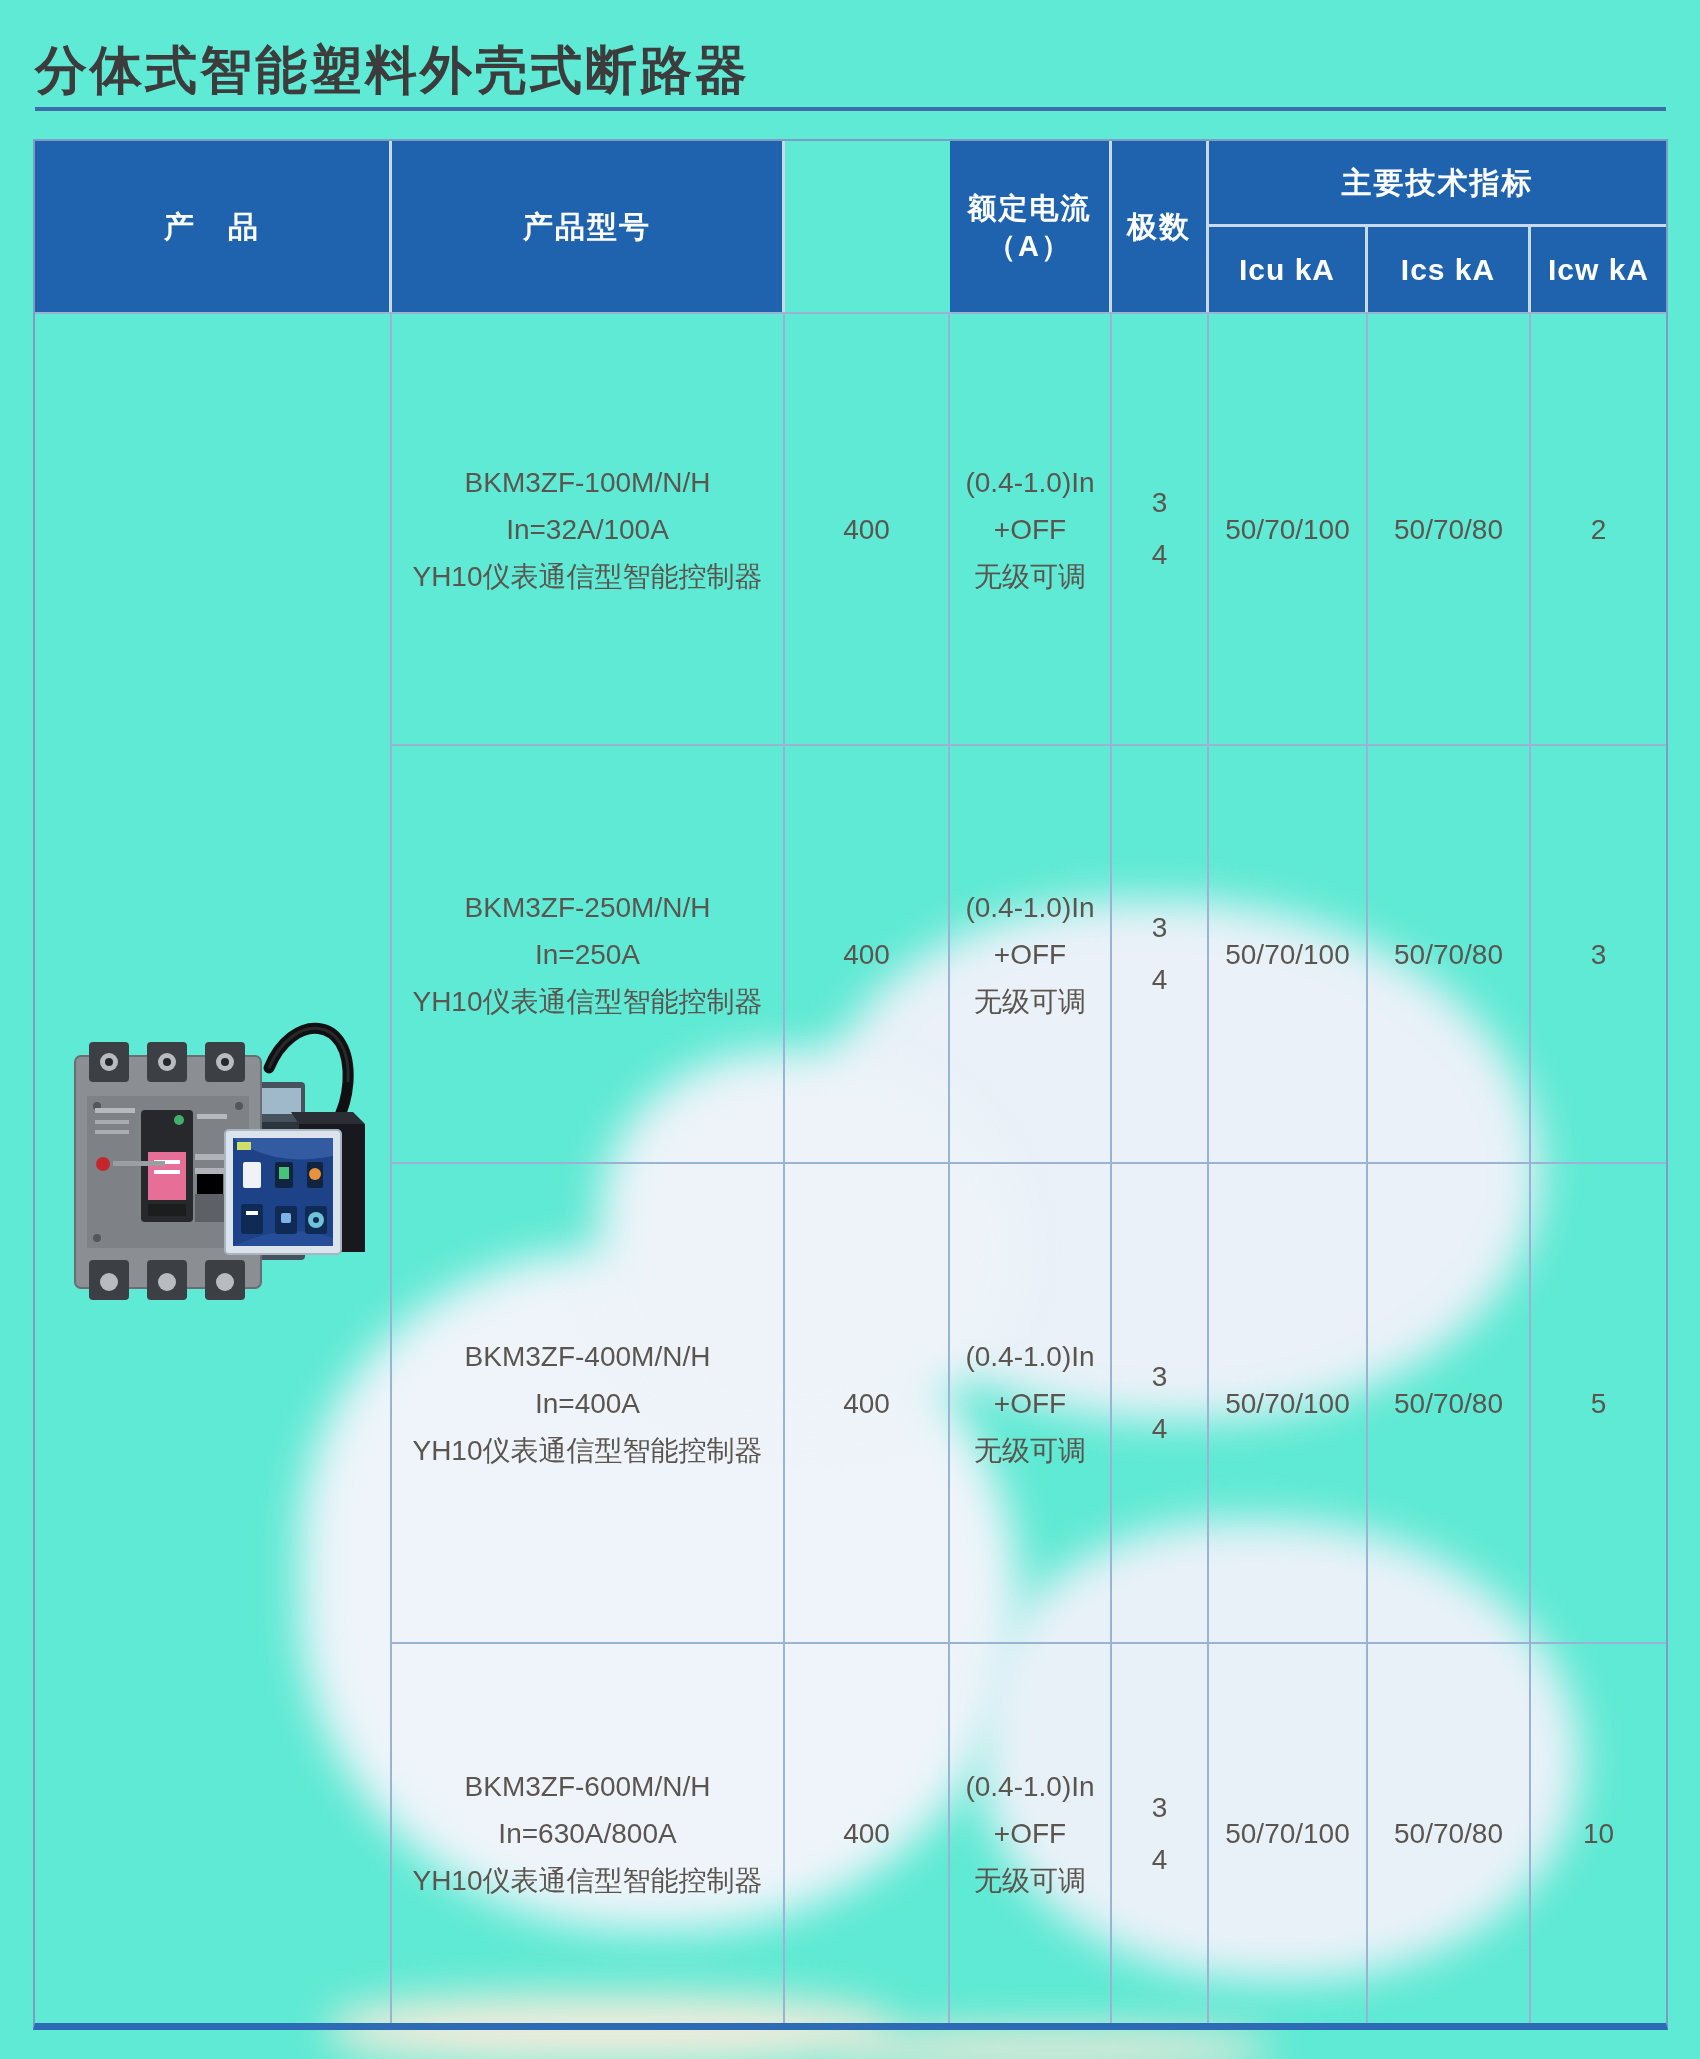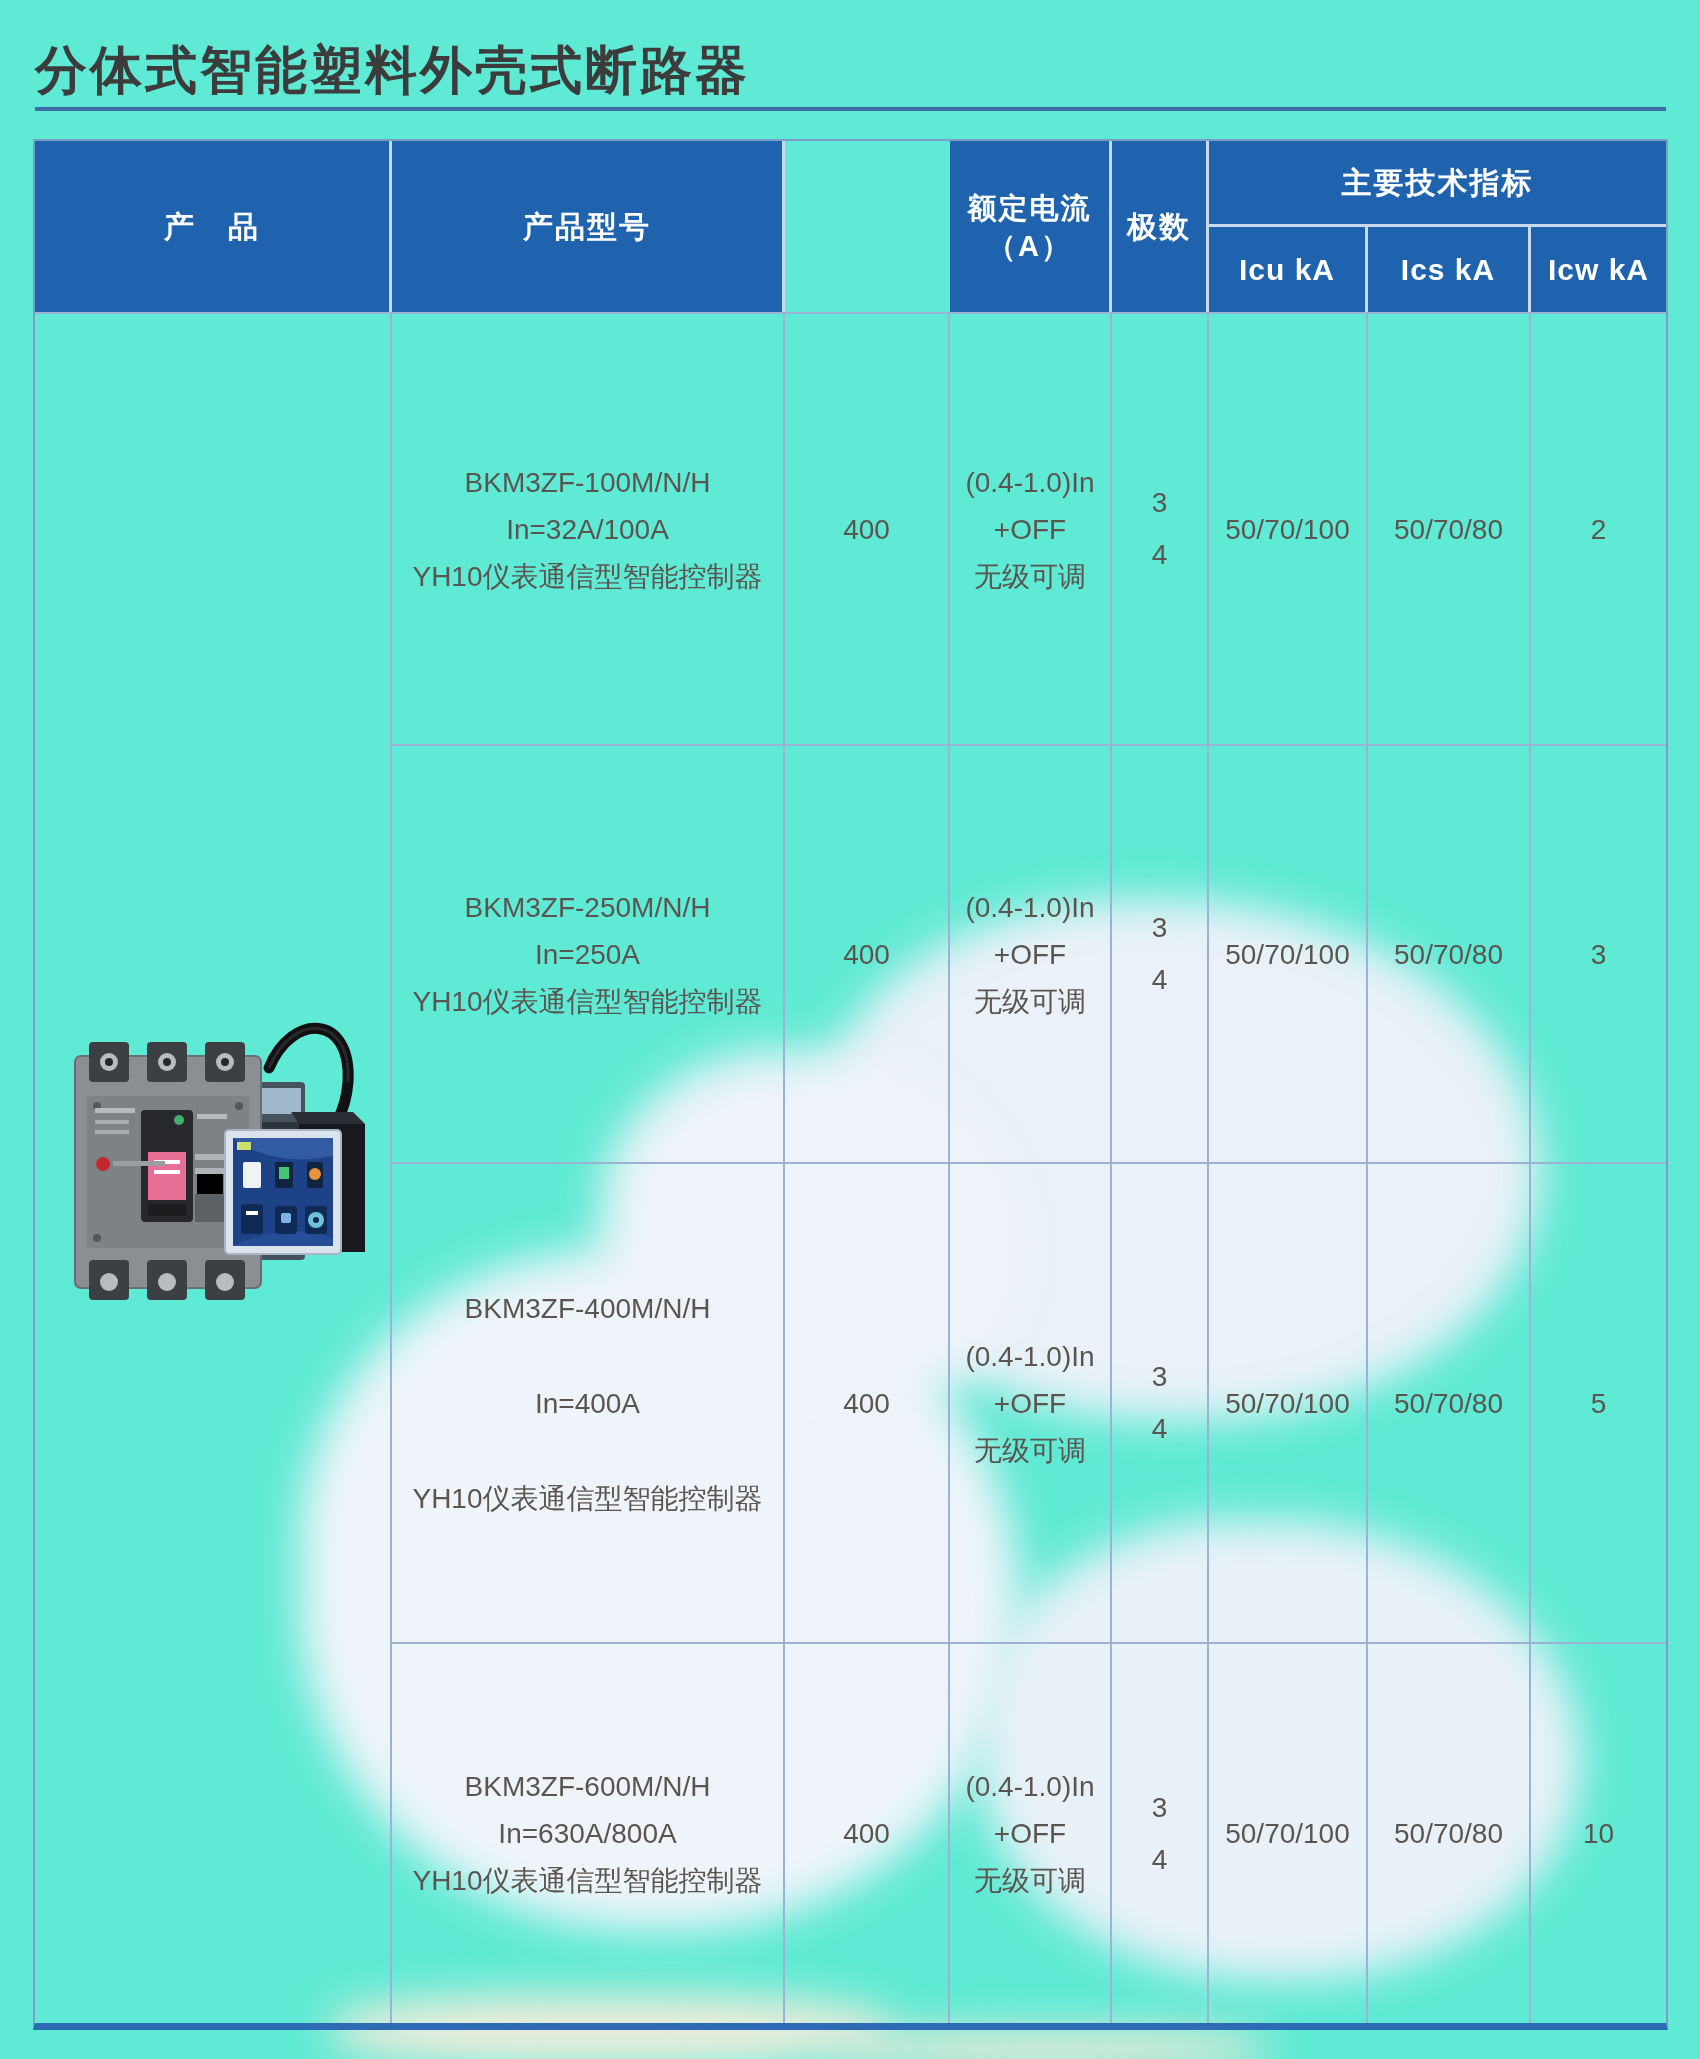--- a/index.html
+++ b/index.html
@@ -224,21 +224,21 @@
       <div>无级可调</div>
     </div>
     <div class="td poles" style="grid-column:5;grid-row:4;">
       <div>3</div>
       <div>4</div>
     </div>
     <div class="td" style="grid-column:6;grid-row:4;">50/70/100</div>
     <div class="td" style="grid-column:7;grid-row:4;">50/70/80</div>
     <div class="td noR" style="grid-column:8;grid-row:4;">3</div>
 
-    <div class="td" style="grid-column:2;grid-row:5;gap:48px;">
+    <div class="td" style="grid-column:2;grid-row:5;">
       <div>BKM3ZF-400M/N/H</div>
       <div>In=400A</div>
       <div>YH10仪表通信型智能控制器</div>
     </div>
     <div class="td" style="grid-column:3;grid-row:5;">400</div>
     <div class="td" style="grid-column:4;grid-row:5;">
       <div>(0.4-1.0)In</div>
       <div>+OFF</div>
       <div>无级可调</div>
     </div>

